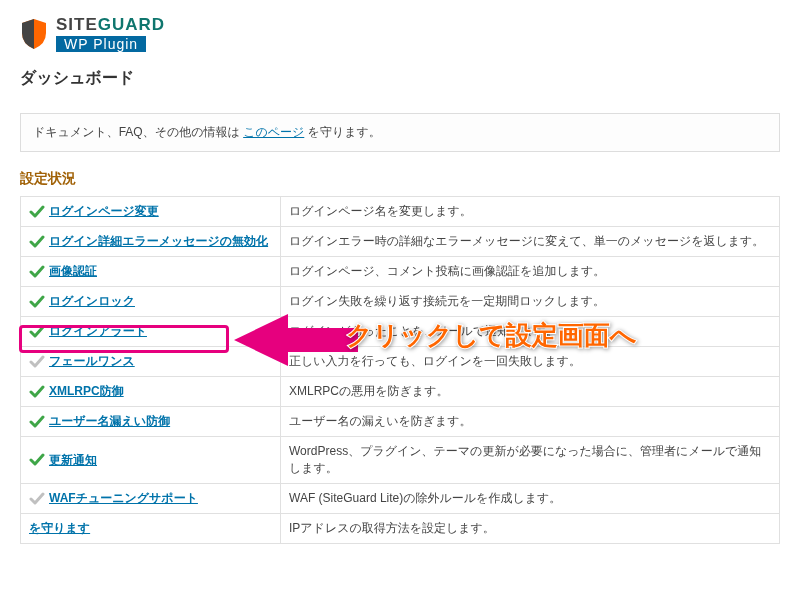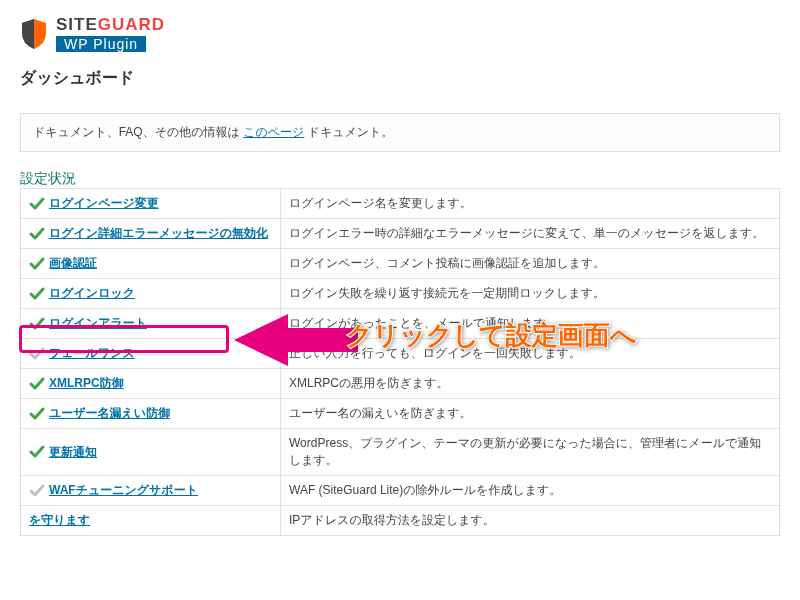--- a/index.html
+++ b/index.html
@@ -1,27 +1,27 @@
 <!DOCTYPE html>
 <html><head>
   <meta charset="utf-8">
   <style>
     * { margin: 0; padding: 0; box-sizing: border-box; }
     body { font-family: Arial, 'Hiragino Sans', 'Meiryo', sans-serif; background: #fff; width: 800px; height: 600px; position: relative; }
     .container { padding: 15px 20px; }
     .logo-area { display: flex; align-items: center; margin-bottom: 15px; }
     .logo-icon { width: 28px; height: 32px; margin-right: 8px; }
     .logo-text { font-size: 17px; font-weight: bold; letter-spacing: 1px; }
-    .logo-text .orange { color: #ef4444; }
+    .logo-text .orange { color: #0f766e; }
     .logo-text .gray { color: #444; }
     .logo-sub { background: #0369a1; color: #fff; font-size: 14px; padding: 0 8px; display: inline-block; margin-top: -2px; letter-spacing: 1px; }
     h2 { font-size: 16px; font-weight: bold; color: #333; margin-bottom: 24px; }
     .notice { border: 1px solid #ddd; padding: 10px 12px; font-size: 12px; color: #444; margin-bottom: 18px; background: #fdfdfd; }
     .notice a { color: #0073aa; text-decoration: underline; }
-    .section-title { font-size: 14px; font-weight: normal; color: #0f766e; margin-bottom: 0; }
+    .section-title { font-size: 14px; font-weight: bold; color: #a16207; margin-bottom: 8px; }
     table { width: 100%; border-collapse: collapse; font-size: 12px; }
     td { border: 1px solid #e0e0e0; padding: 6px 8px; vertical-align: middle; }
     td.name-cell { width: 260px; white-space: nowrap; }
     td.desc-cell { color: #444; }
     .check-on { width: 16px; height: 16px; display: inline-block; vertical-align: middle; margin-right: 4px; }
     .check-off { width: 16px; height: 16px; display: inline-block; vertical-align: middle; margin-right: 4px; }
     .feature-link { color: #0073aa; text-decoration: underline; font-weight: bold; }
     .highlight-box { position: absolute; border: 3px solid #e6007e; border-radius: 4px; left: 19px; top: 325px; width: 210px; height: 28px; pointer-events: none; z-index: 5; }
     .arrow-overlay { position: absolute; left: 228px; top: 310px; width: 560px; height: 60px; pointer-events: none; z-index: 6; }
     .callout-text { position: absolute; left: 346px; top: 318px; font-size: 26px; font-weight: bold; color: #FF6600; -webkit-text-stroke: 2px #fff; text-stroke: 2px #fff; paint-order: stroke fill; white-space: nowrap; z-index: 7; pointer-events: none; filter: drop-shadow(1px 1px 2px rgba(0,0,0,0.4)); }
@@ -39,21 +39,21 @@
     </span>
     <div>
       <div class="logo-text"><span class="gray">SITE</span><span class="orange">GUARD</span></div>
       <div class="logo-sub">WP Plugin</div>
     </div>
   </div>
 
   <h2>ダッシュボード</h2>
 
   <div class="notice">
-    <span>ドキュメント、FAQ、その他の情報は </span><a href="#">このページ</a><span> ドキュメント。</span>
+    <span>ドキュメント、FAQ、その他の情報は </span><a href="#">このページ</a><span> を守ります。</span>
   </div>
 
   <div class="section-title">設定状況</div>
 
   <table>
     <tbody id="rows-body">
         <tr>
           <td class="name-cell"><span class="check-on"><svg viewBox="0 0 16 16" width="16" height="16">
                 <path d="M2 8 L6 12 L14 3" stroke="#3fa648" stroke-width="3" fill="none" stroke-linecap="round" stroke-linejoin="round"></path>
               </svg></span><a href="#" class="feature-link">ログインページ変更</a></td>

